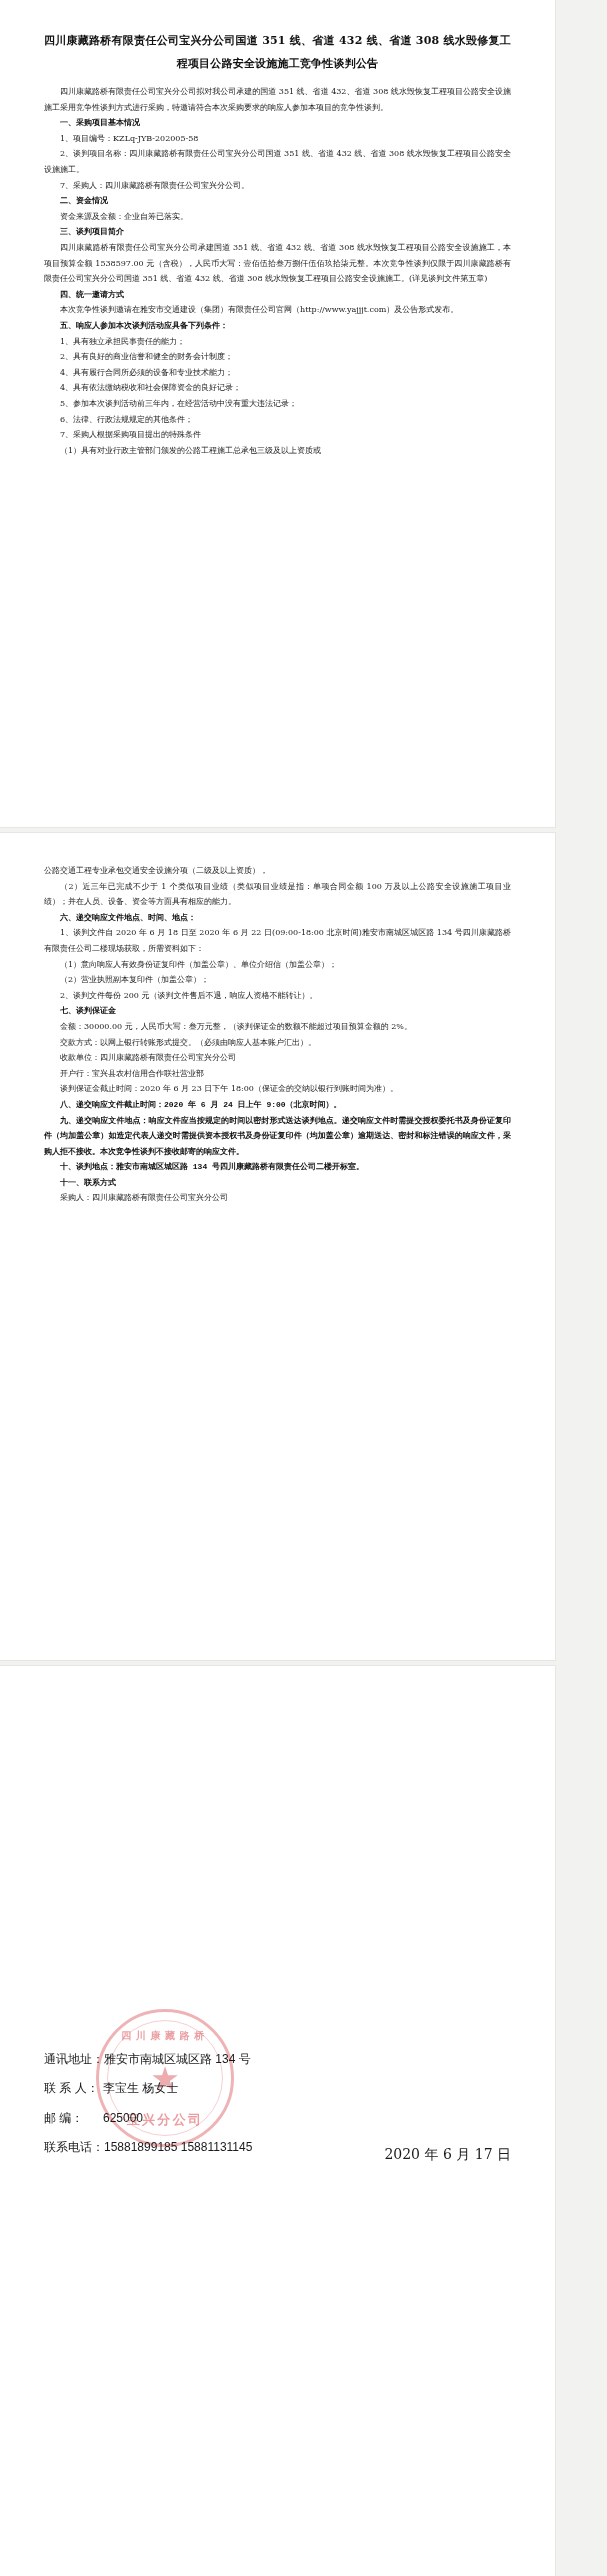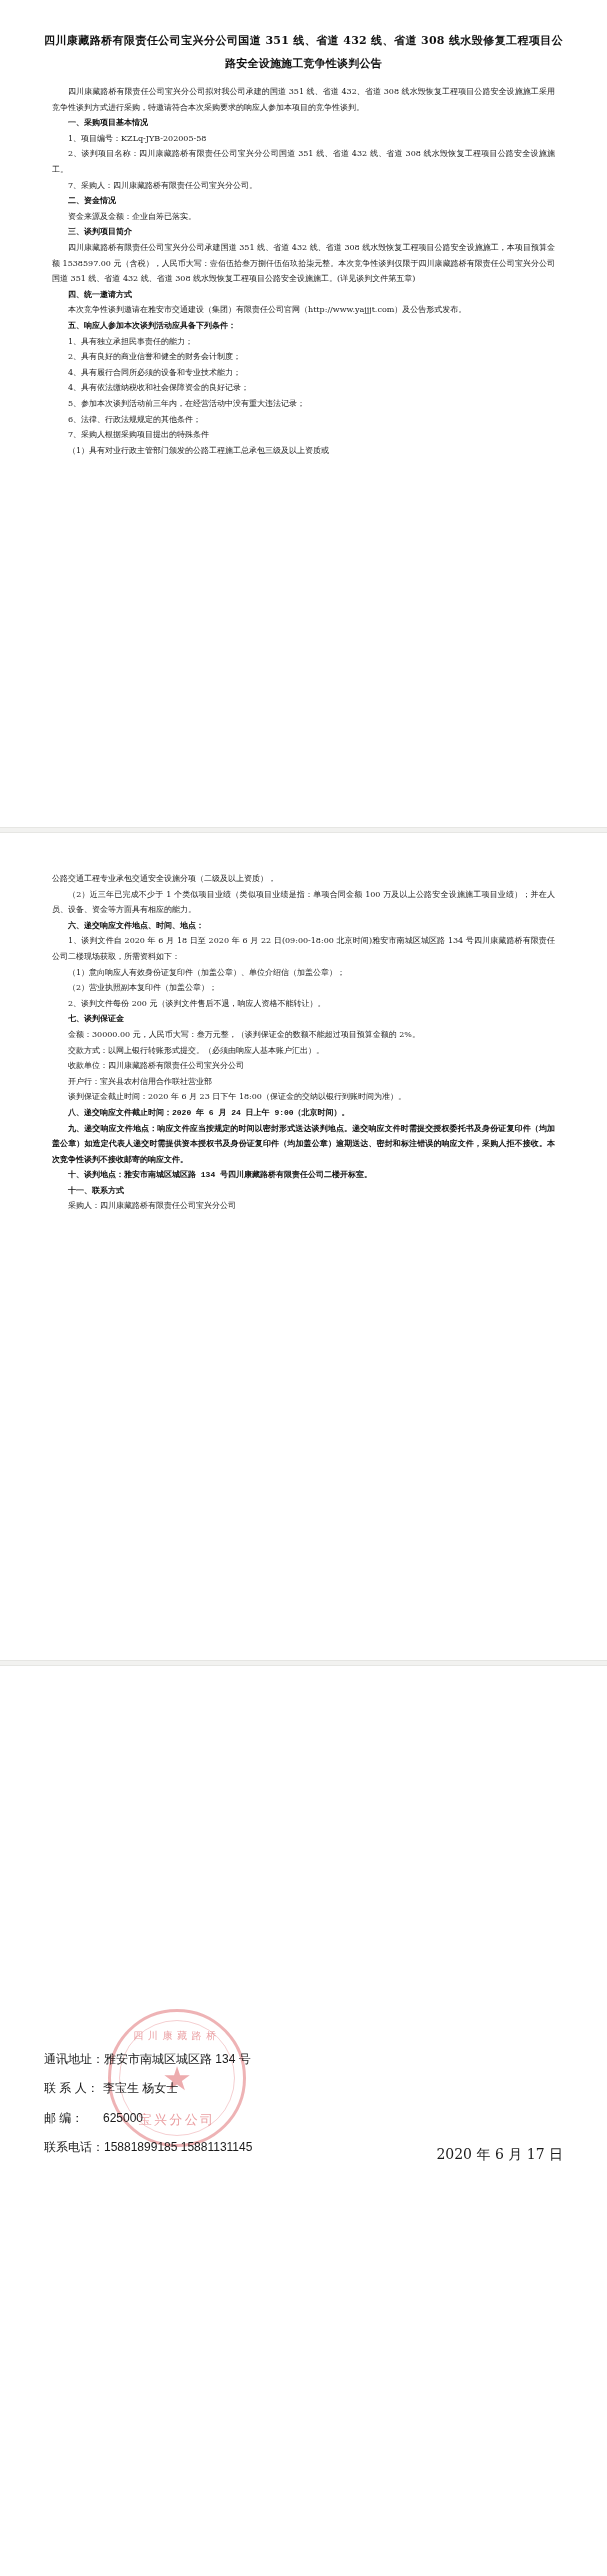--- a/index.html
+++ b/index.html
@@ -12,21 +12,21 @@
   #page {
     width: 607px;
     height: 2576px;
     position: relative;
     background: #f2f2f0;
     overflow: hidden;
   }
   .sheet {
     position: absolute;
     left: 0;
-    width: 607px;
+    width: 555px;
     background: #ffffff;
     overflow: hidden;
   }
   #sheet1 { top: 0; height: 827px; }
   #sheet2 { top: 833px; height: 827px; }
   #sheet3 { top: 1666px; height: 910px; }
 
   .sheet-inner {
     padding: 30px 44px 23px 44px;
     position: relative;
@@ -42,21 +42,21 @@
     letter-spacing: 0.2px;
     color: #111;
     margin: 0 0 9px 0;
   }
   .body-text {
     font-family: "DejaVu Serif", "Liberation Serif", serif;
     font-size: 8px;
     line-height: 1.95;
     color: #1a1a1a;
     text-align: justify;
-    margin: 8px;
+    margin: 0;
   }
   .p { margin: 0; }
   .indent { text-indent: 2em; }
   .sec-head {
     font-family: Liberation Mono, monospace;
     font-size: 8px;
     font-weight: bold;
     line-height: 1.95;
     text-indent: 2em;
     color: #111;
@@ -74,28 +74,29 @@
   .date-line {
     font-family: "DejaVu Serif", "Liberation Serif", serif;
     font-size: 14px;
     text-align: right;
     color: #1a1a1a;
     margin-top: -16.7px;
   }
   
   #seal {
     position: absolute;
-    left: 108px;
+    left: 96px;
     top: 343px;
     width: 138px;
     height: 138px;
     border-radius: 50%;
     border: 3px solid rgba(206, 32, 39, 0.55);
     opacity: 0.62;
     pointer-events: none;
+    font-weight: bold;
   }
   #seal .star {
     position: absolute;
     left: 50%;
     top: 50%;
     transform: translate(-50%, -50%);
     color: rgba(206, 32, 39, 0.6);
     font-size: 33px;
     line-height: 1;
   }

